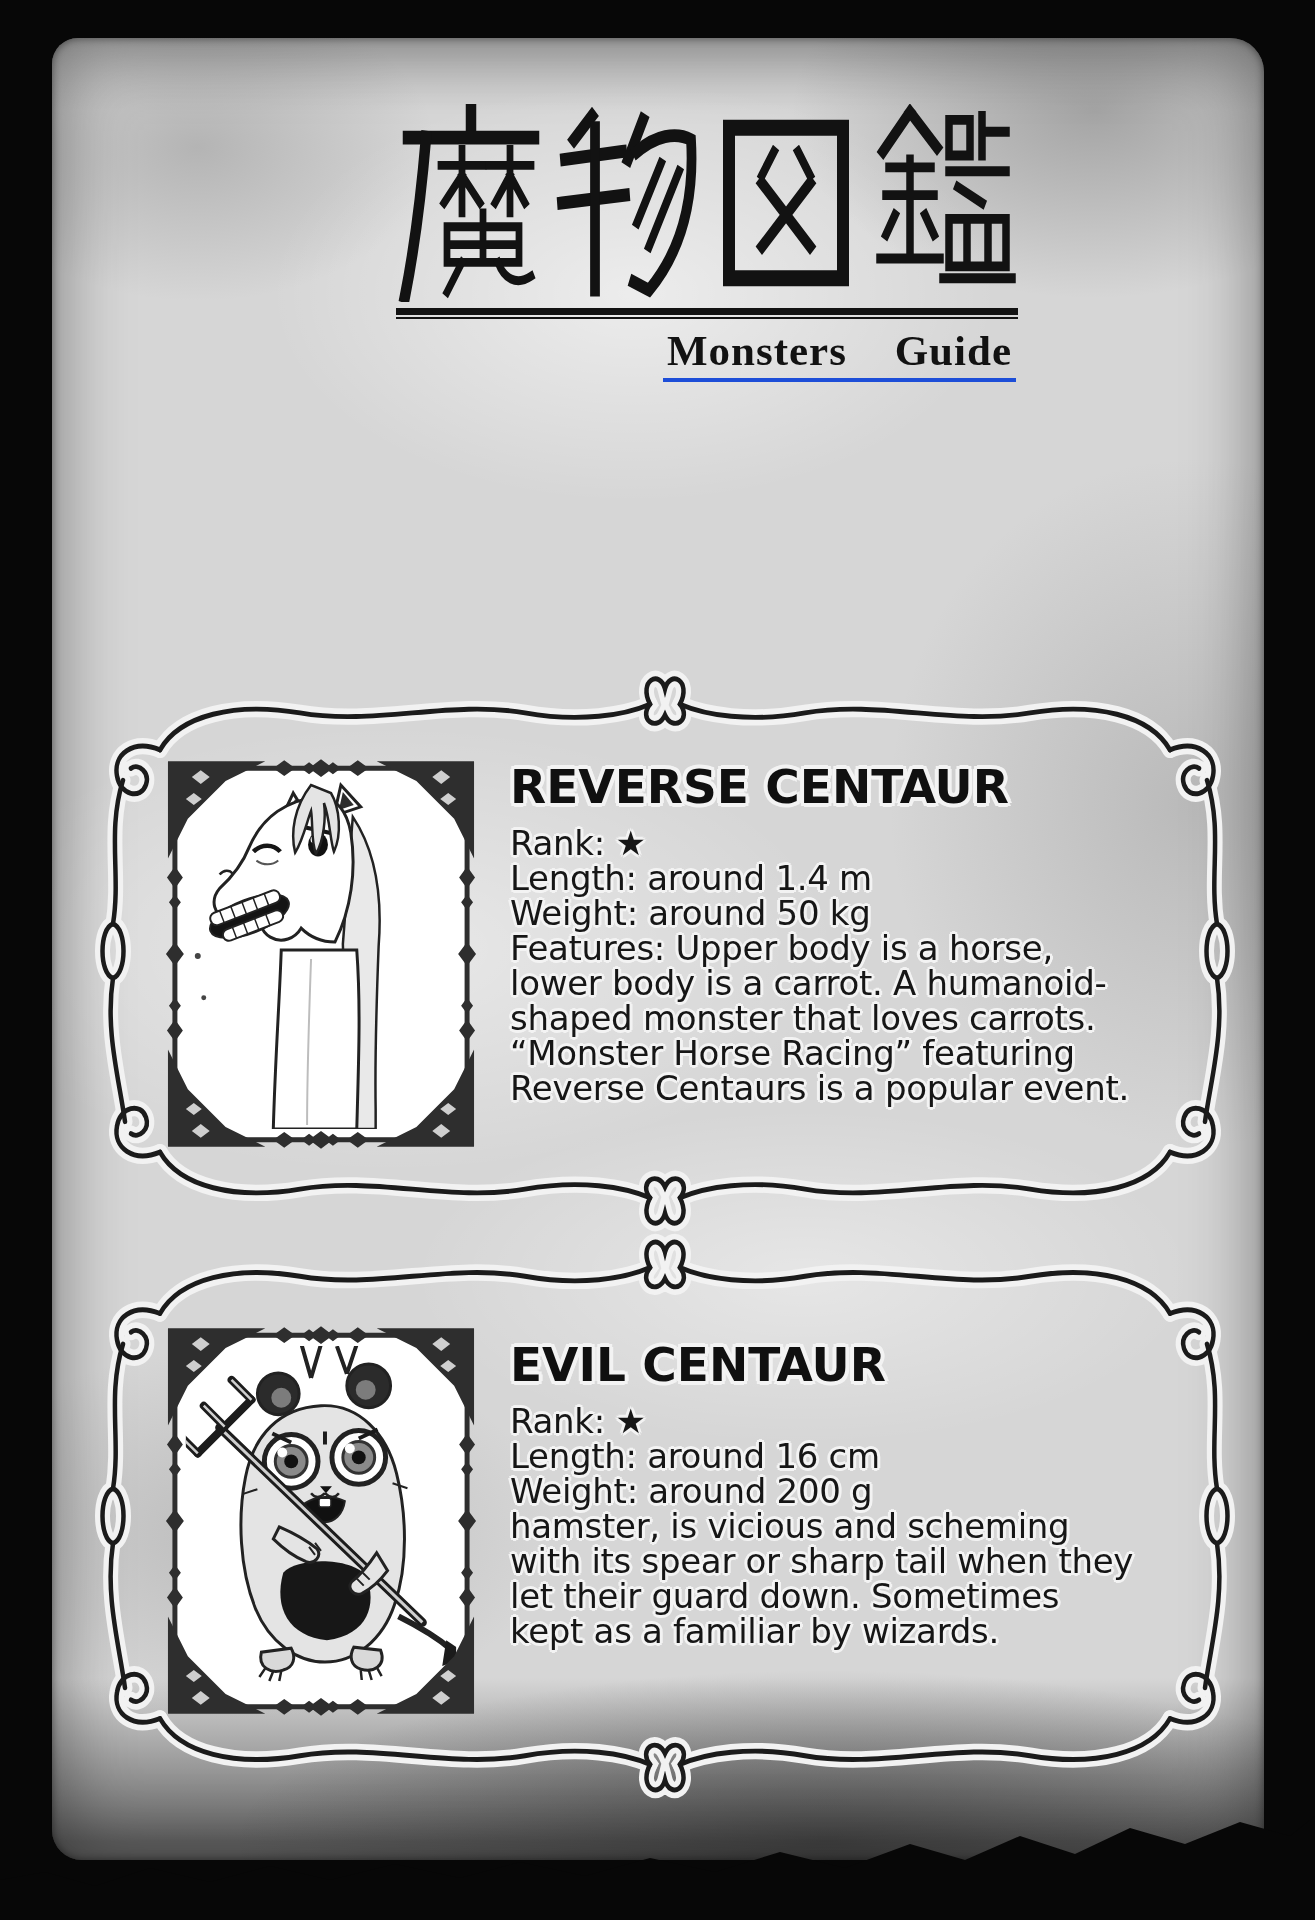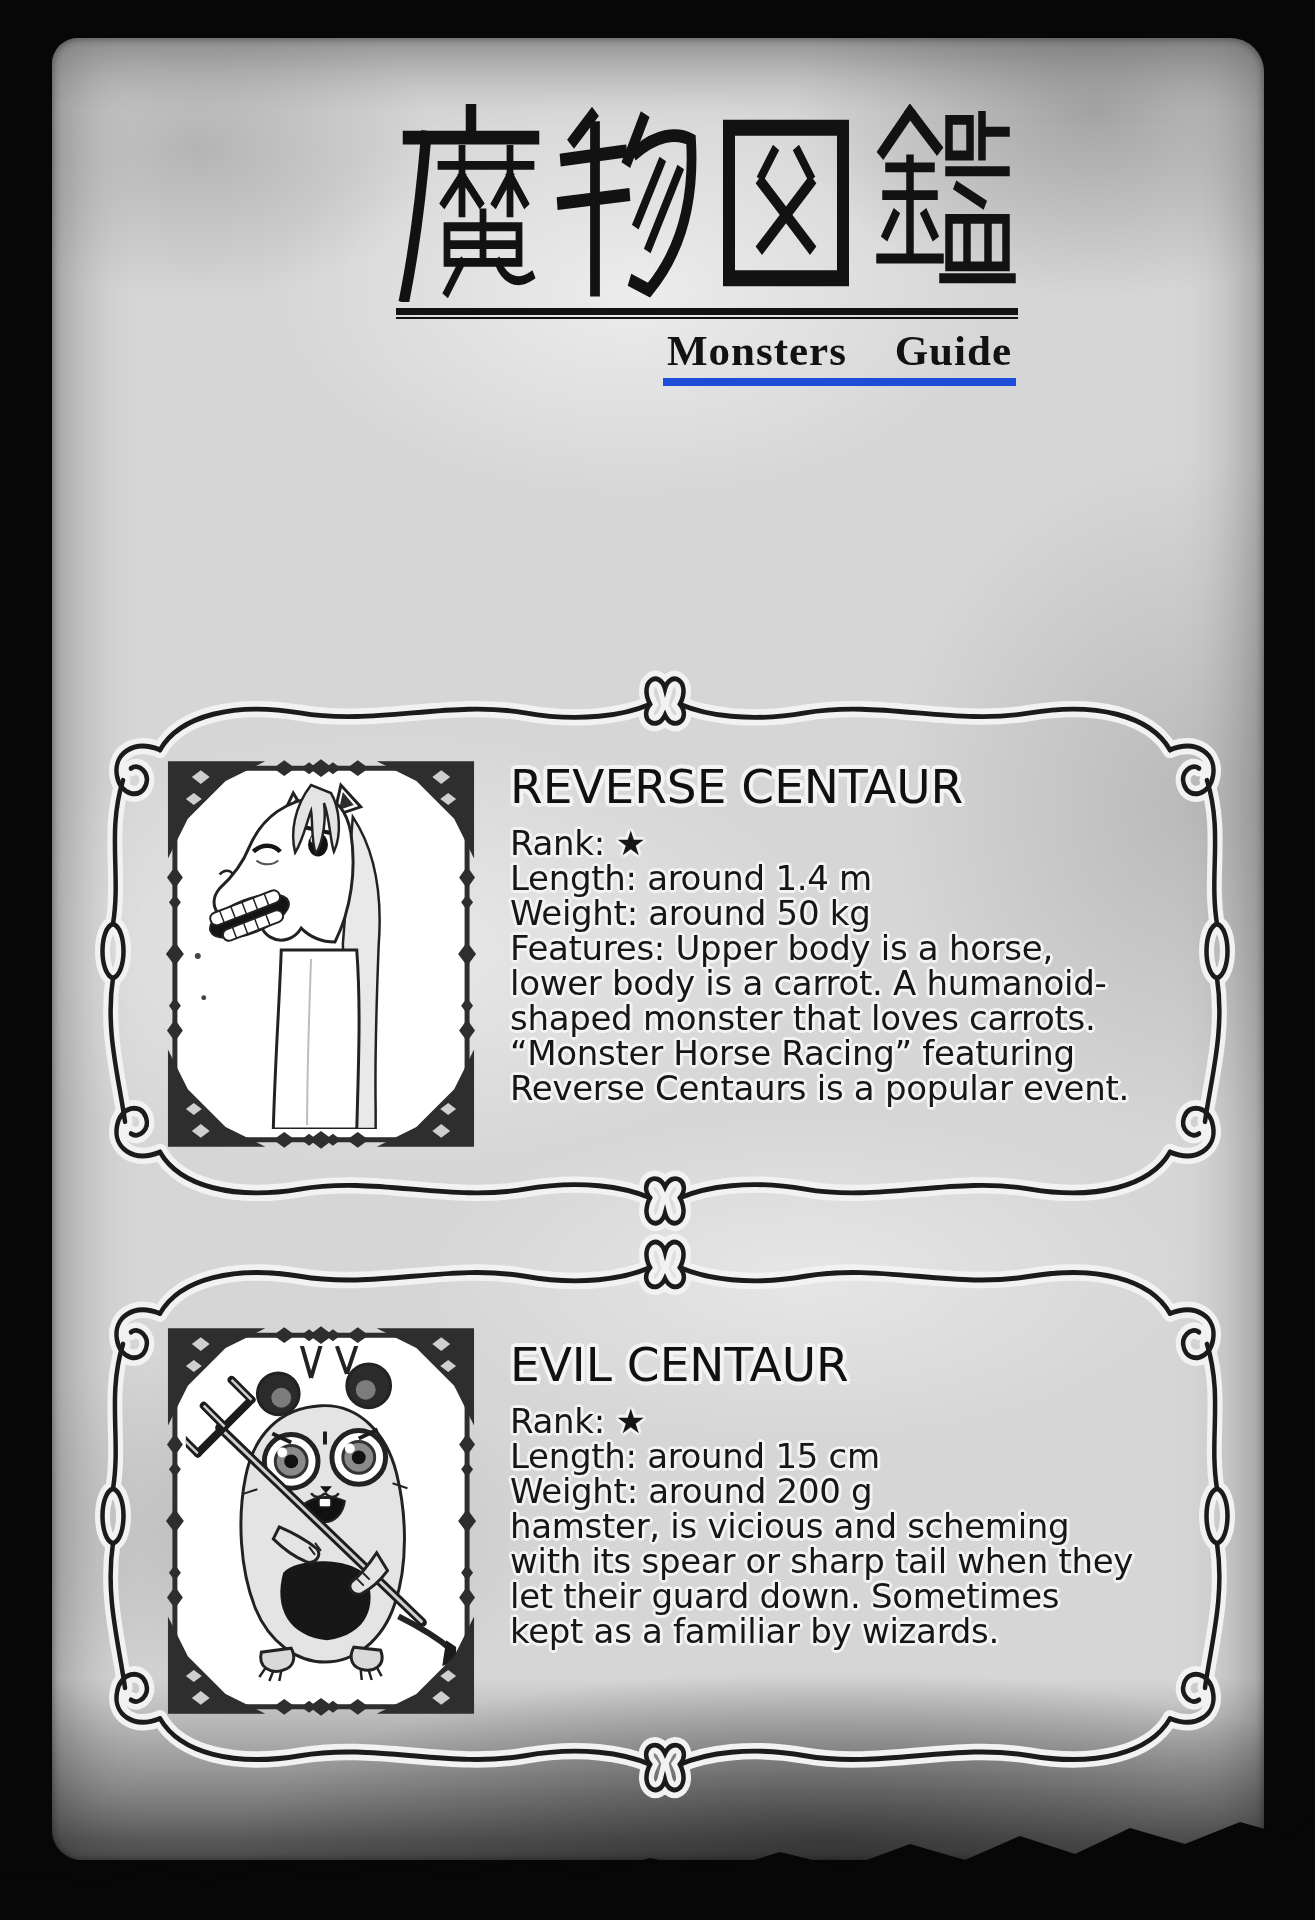--- a/index.html
+++ b/index.html
@@ -22,33 +22,33 @@
     box-shadow: inset 0 0 70px 8px rgba(0,0,0,.40), inset 0 0 8px rgba(0,0,0,.5);
   }
   .title-block{position:absolute;left:396px;top:104px;width:622px;}
   .kanji-row{display:flex;justify-content:space-between;height:198px;}
   .kanji-row svg{display:block;}
   .title-rule{margin-top:6px;height:12px;width:100%;
     background:linear-gradient(#121212 0 7px, transparent 7px 9px, #121212 9px 11px, transparent 11px);}
   .subtitle-row{text-align:right;margin-top:6px;padding-right:2px;}
   .subtitle{display:inline-block;font-family:"Liberation Serif","DejaVu Serif",serif;font-weight:bold;
     font-size:43px;letter-spacing:1px;word-spacing:36px;color:#121212;
-    border-bottom:8px solid #1d4ed8;padding:0 4px 3px 4px;}
+    border-bottom:4px solid #1d4ed8;padding:0 4px 3px 4px;}
   .entry{position:absolute;left:85px;width:1160px;}
   #entry-1{top:652px;height:598px;}
   #entry-2{top:1215px;height:602px;}
   .flourish{position:absolute;left:0;top:0;width:100%;height:100%;}
   .pframe{position:absolute;}
   #entry-1 .pframe{left:77px;top:103px;width:318px;height:398px;}
   #entry-2 .pframe{left:77px;top:107px;width:318px;height:398px;}
   .pframe svg{display:block;width:100%;height:100%;}
   .etext{position:absolute;width:705px;}
   #entry-1 .etext{left:425px;top:108px;}
   #entry-2 .etext{left:425px;top:123px;}
-  .mname{margin:0 0 12px 0;font-size:47px;line-height:54px;font-weight:normal;letter-spacing:0px;color:#101010;
+  .mname{margin:0 0 12px 0;font-size:47px;line-height:54px;font-weight:bold;letter-spacing:0px;color:#101010;
     text-shadow:-4px 0 0 #f3f3f3,4px 0 0 #f3f3f3,0 -4px 0 #f3f3f3,0 4px 0 #f3f3f3,
       -3px -3px 0 #f3f3f3,3px -3px 0 #f3f3f3,-3px 3px 0 #f3f3f3,3px 3px 0 #f3f3f3;}
   .mline{font-size:34px;line-height:35px;color:#161616;letter-spacing:-0.3px;
     text-shadow:-3px 0 0 #f3f3f3,3px 0 0 #f3f3f3,0 -3px 0 #f3f3f3,0 3px 0 #f3f3f3,
       -2px -2px 0 #f3f3f3,2px -2px 0 #f3f3f3,-2px 2px 0 #f3f3f3,2px 2px 0 #f3f3f3;}
   .bottom-edge{position:absolute;left:0;top:1780px;width:1315px;height:140px;}
 </style>
 </head>
 <body>
 
@@ -268,21 +268,21 @@
         <use href="#cornerOrn"></use>
         <use href="#cornerOrn" transform="translate(320,0) scale(-1,1)"></use>
         <use href="#cornerOrn" transform="translate(0,400) scale(1,-1)"></use>
         <use href="#cornerOrn" transform="translate(320,400) scale(-1,-1)"></use>
       </svg>
     </div>
 
     <div class="etext">
       <h2 class="mname">EVIL CENTAUR</h2>
       <div class="mline">Rank: ★</div>
-      <div class="mline">Length: around 15 cm</div>
+      <div class="mline">Length: around 16 cm</div>
       <div class="mline">Weight: around 200 g</div>
       <div class="mline">hamster, is vicious and scheming</div>
       <div class="mline">with its spear or sharp tail when they</div>
       <div class="mline">let their guard down. Sometimes</div>
       <div class="mline">kept as a familiar by wizards.</div>
     </div>
   </section>
 
   <svg class="bottom-edge" viewBox="0 0 1315 140" preserveAspectRatio="none">
     <polygon fill="#070707" points="0,140 0,100 45,92 95,106 150,88 210,102 270,86 330,100 395,84 460,98 520,82 585,96 650,78 715,92 780,72 845,88 910,64 965,80 1020,56 1075,74 1130,48 1185,64 1240,42 1290,56 1315,36 1315,140"></polygon>

